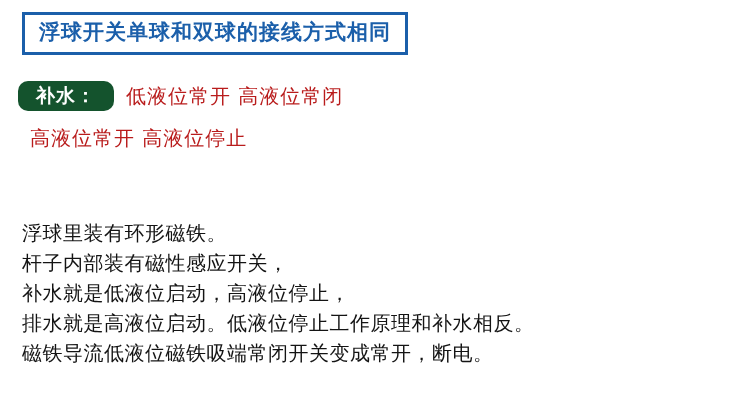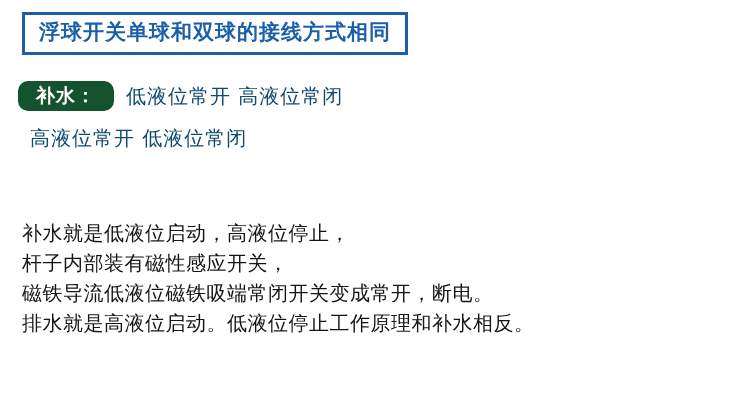--- a/index.html
+++ b/index.html
@@ -64,21 +64,21 @@
     border-radius: 10px;
     min-width: 96px;
     box-sizing: border-box;
     text-align: center;
     line-height: 1.15;
     white-space: nowrap;
   }
   .mode-desc {
     margin-left: 12px;
     font-size: 20px;
-    color: #0c4a6e;
+    color: #b91c1c;
     letter-spacing: 1px;
     white-space: nowrap;
   }
 
   
   .notes {
     position: absolute;
     left: 22px;
     top: 218px;
     width: 710px;
@@ -103,28 +103,29 @@
   </div>
 
   <div class="modes">
 
     <div class="mode-row">
       <div class="mode-tag">补水：</div>
       <div class="mode-desc">低液位常开 高液位常闭</div>
     </div>
 
     <div class="mode-row">
-      <div class="mode-desc">高液位常开 低液位常闭</div>
+      <div class="mode-desc">高液位常开 高液位停止</div>
     </div>
 
     <div class="mode-row">
     </div>
 
   </div>
 
   <div class="notes">
+    <div class="note-line">浮球里装有环形磁铁。</div>
+    <div class="note-line">杆子内部装有磁性感应开关，</div>
     <div class="note-line">补水就是低液位启动，高液位停止，</div>
-    <div class="note-line">杆子内部装有磁性感应开关，</div>
+    <div class="note-line">排水就是高液位启动。低液位停止工作原理和补水相反。</div>
     <div class="note-line">磁铁导流低液位磁铁吸端常闭开关变成常开，断电。</div>
-    <div class="note-line">排水就是高液位启动。低液位停止工作原理和补水相反。</div>
   </div>
 
 </div>
 
 </body></html>

